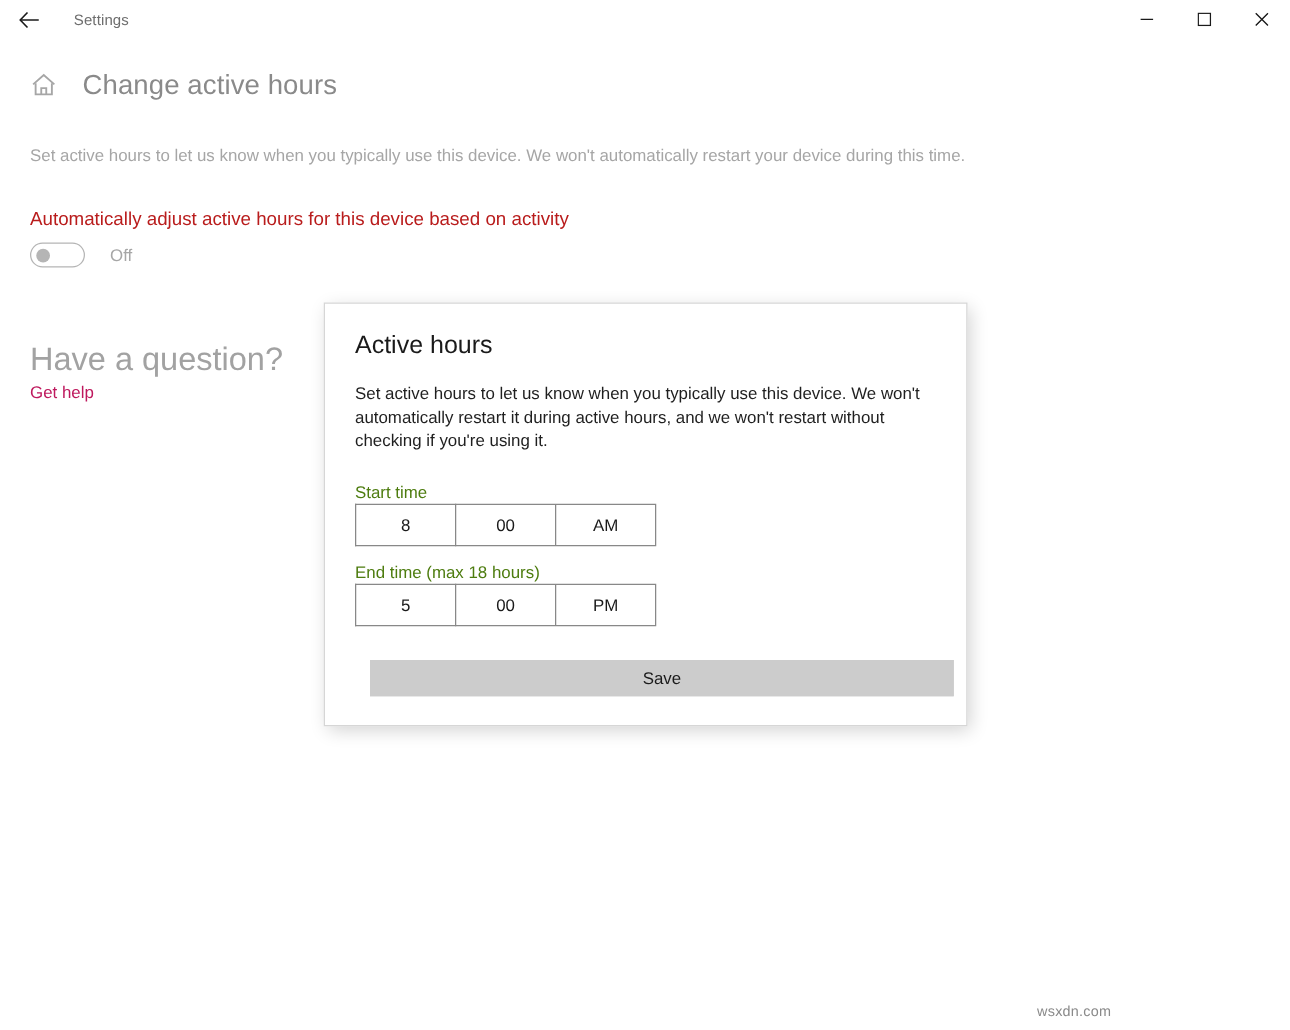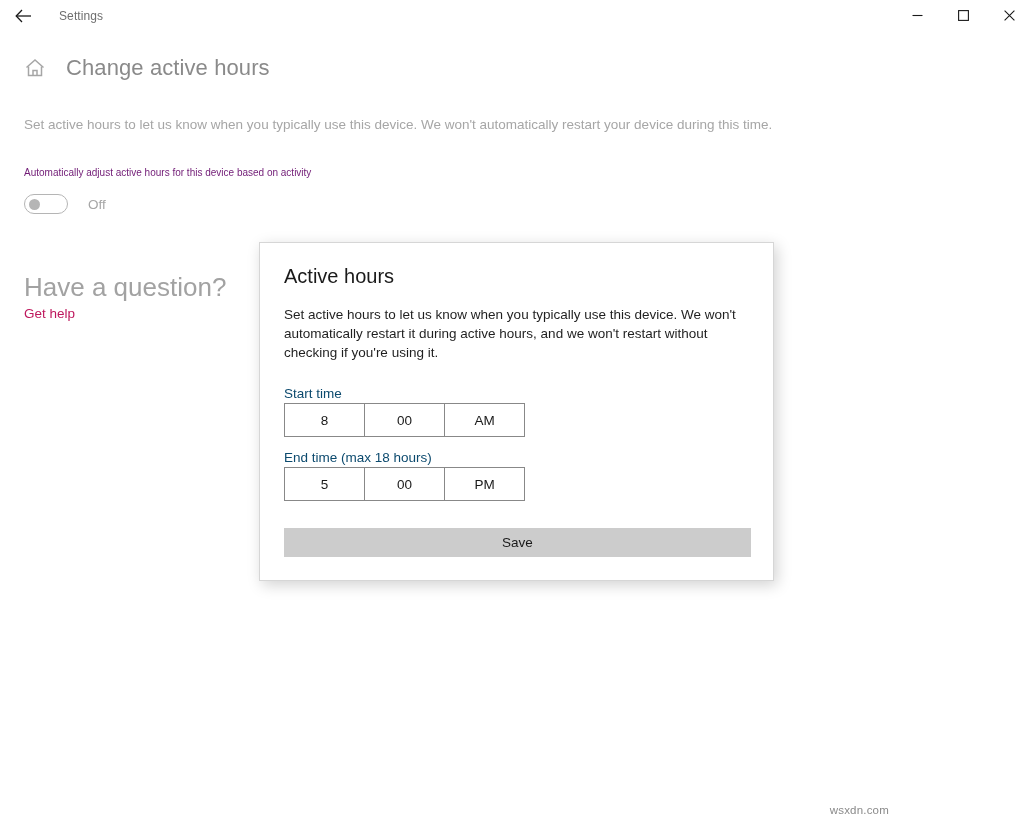--- a/index.html
+++ b/index.html
@@ -90,22 +90,22 @@
     top: 117px;
     font-size: 13.5px;
     color: #a6a6a6;
     white-space: nowrap;
   }
 
   .auto-label {
     position: absolute;
     left: 24px;
     top: 167px;
-    font-size: 10px;
-    color: #701a75;
+    font-size: 15px;
+    color: #b91c1c;
     white-space: nowrap;
   }
 
   .toggle-row {
     position: absolute;
     left: 24px;
     top: 194px;
     display: flex;
     align-items: center;
   }
@@ -195,21 +195,21 @@
     width: 470px;
     font-size: 13.5px;
     line-height: 19px;
     color: #1f1f1f;
   }
 
   .field-label {
     position: absolute;
     left: 24px;
     font-size: 13.5px;
-    color: #0c4a6e;
+    color: #4d7c0f;
     white-space: nowrap;
   }
   .label-start { top: 143px; }
   .label-end   { top: 207px; }
 
   .time-picker {
     position: absolute;
     left: 24px;
     width: 241px;
     height: 34px;
@@ -227,21 +227,21 @@
     align-items: center;
     justify-content: center;
     font-size: 13.5px;
     color: #1a1a1a;
     cursor: pointer;
   }
   .time-cell:last-child { border-right: 1px solid #888888; }
 
   .dialog-actions {
     position: absolute;
-    left: 24px;
+    left: 36px;
     top: 285px;
     width: 467px;
     display: flex;
     gap: 2px;
   }
   .dlg-btn {
     flex: 1;
     height: 29px;
     background: #cccccc;
     border: 1px solid #cccccc;

